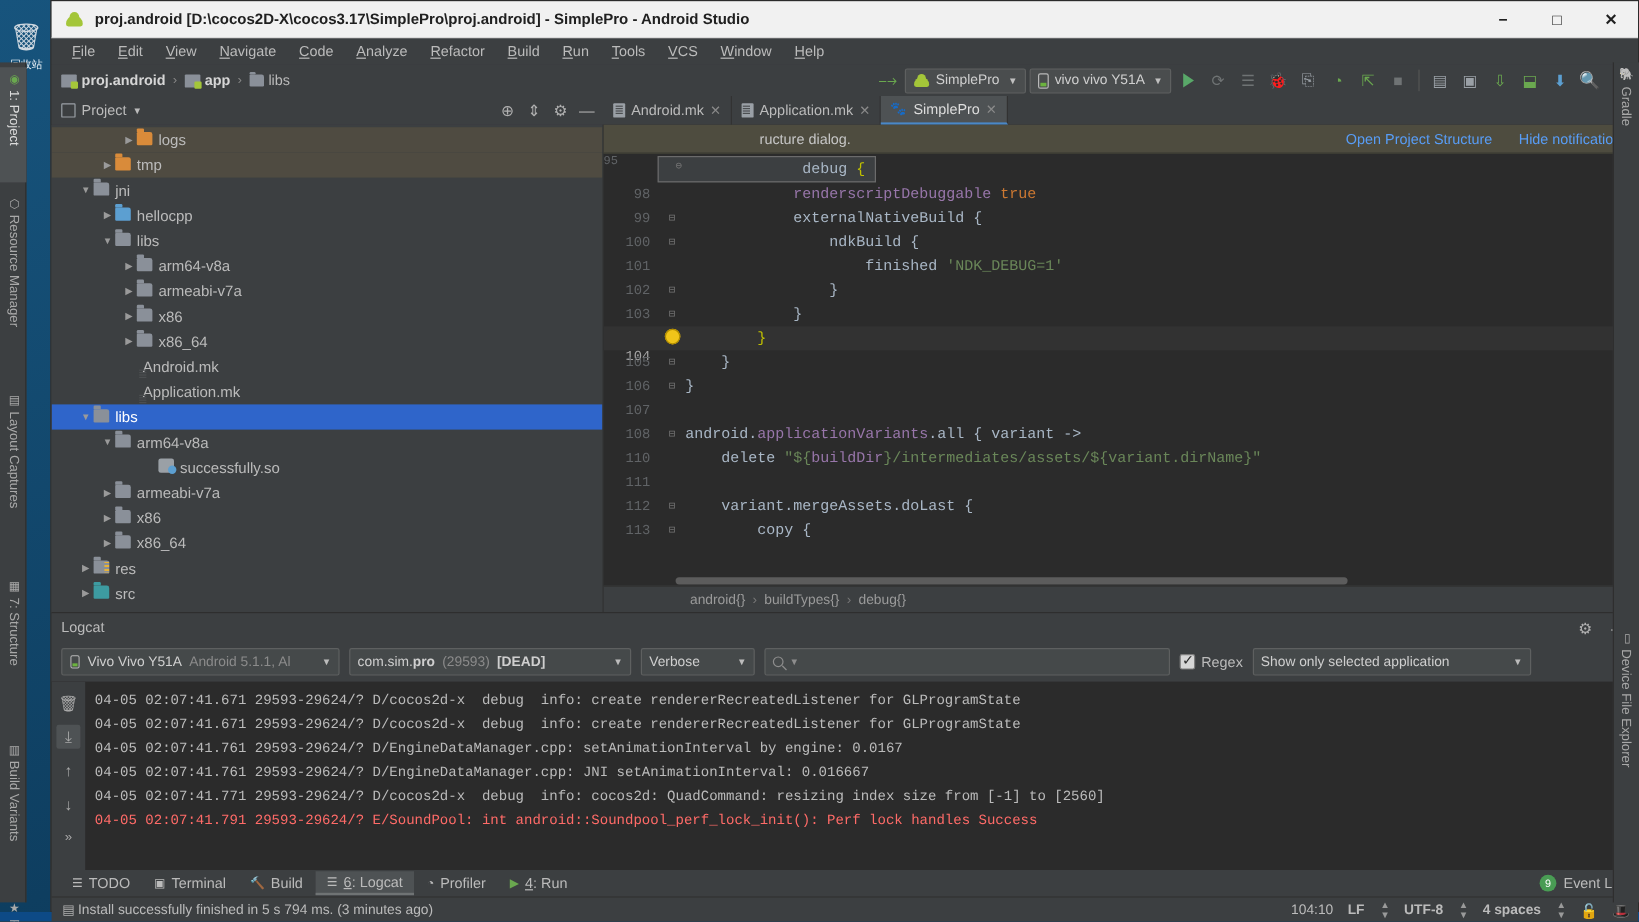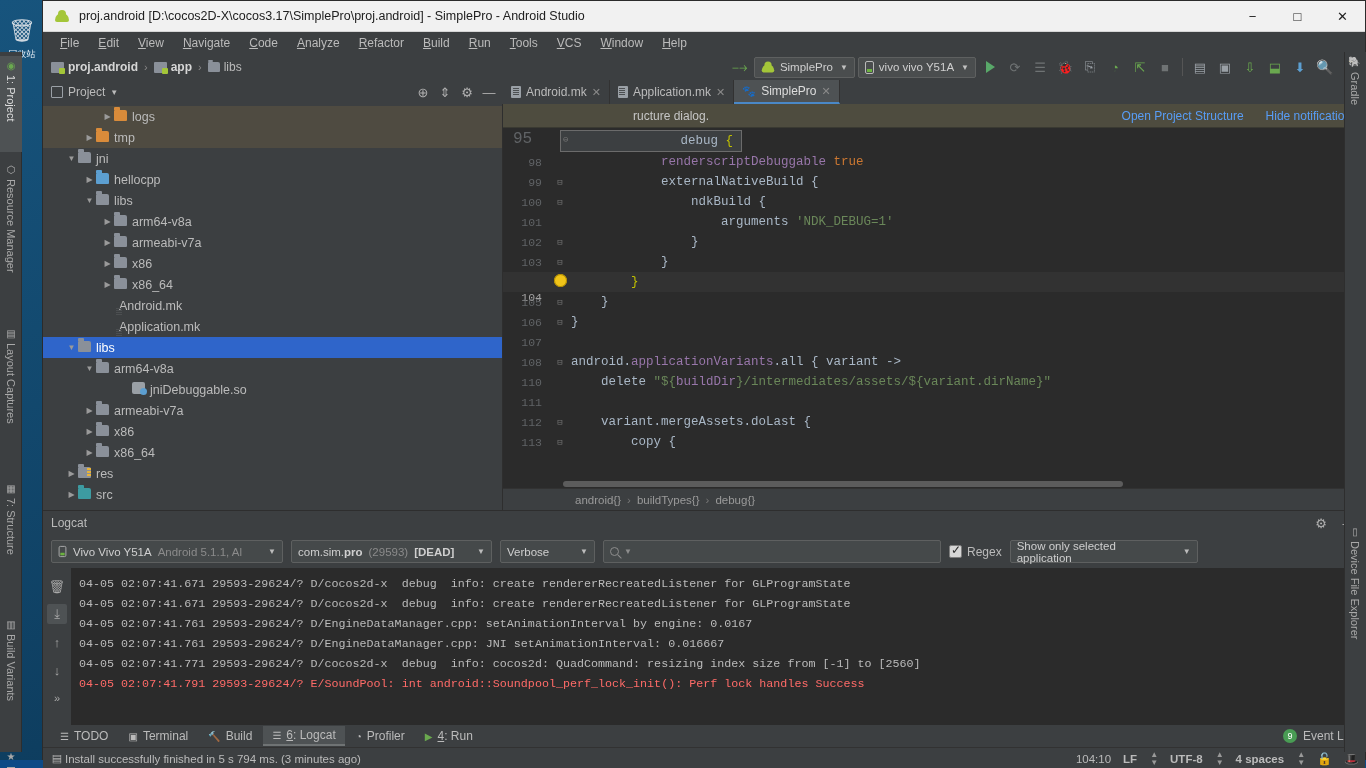--- a/index.html
+++ b/index.html
@@ -20,21 +20,21 @@
   .desk-lbl{ position:absolute; left:2px; top:48px; width:40px; text-align:center;
              font-size:9px; color:#e6eef5; }
   .taskbar{ position:absolute; left:0; bottom:0; width:1366px; height:8px; background:#0d4a86; }
 
   
   .win{ position:absolute; left:42px; top:0; width:1324px; height:760px;
         background:#3c3f41; border:1px solid #2b2b2b; }
 
   
   .titlebar{ height:31px; background:#f1f1f1; display:flex; align-items:center;
-             border-bottom:1px solid #d5d5d5; }
+             border-bottom:1px solid #d5d5d5;font-weight:bold; }
   .tb-ico{ width:26px; display:flex; justify-content:center; align-items:center; margin-left:6px;}
   .andy{ width:14px;height:12px; position:relative; }
   .andy:before{content:""; position:absolute; left:0; top:3px; width:14px; height:9px;
      background:#a4c639; border-radius:7px 7px 2px 2px;}
   .andy:after{content:""; position:absolute; left:3px; top:0px; width:8px; height:5px;
      background:#a4c639; border-radius:5px 5px 0 0;}
   .tb-title{ flex:1; font-size:12.5px; color:#202020; padding-left:4px; white-space:nowrap; }
   .tb-btns{ display:flex; height:31px; }
   .tb-btn{ width:45px; height:31px; display:flex;align-items:center;justify-content:center;
            color:#202020; font-size:13px; }
@@ -123,21 +123,21 @@
   .fold{ width:22px; flex:0 0 22px; text-align:center; color:#747474; font-size:9px;}
   .ctext{ color:#a9b7c6; }
   .kw{ color:#cc7832; } .str{ color:#6a8759; } .fn{ color:#9876aa; }
   .cmt{ color:#808080; }
   .yellowbrace{ color:#c0c000; }
   .bulb{ width:13px;height:13px;border-radius:50%;background:#f0c419; display:inline-block;
          box-shadow:0 0 0 1px #b08c00 inset;}
   .crumbbar{ height:22px; background:#3c3f41; display:flex; align-items:center;
              padding-left:72px; gap:6px; font-size:11.5px; color:#9a9a9a; border-top:1px solid #323232;}
   .crumbbar .sep{ color:#777; }
-  .popup{ position:absolute; left:57px; top:2px; width:182px; height:22px; background:#3c3f41;
+  .popup{ position:absolute; left:45px; top:2px; width:182px; height:22px; background:#3c3f41;
           border:1px solid #6b6b6b; display:flex;align-items:center;justify-content:flex-end;
           padding-right:8px; font-family:"Liberation Mono",monospace; font-size:12.5px;}
   .hscroll{ position:absolute; left:60px; bottom:0; width:1080px; height:8px; }
   .hscroll i{ position:absolute; left:0; top:1px; width:560px; height:6px; background:#5c5c5c; border-radius:3px;}
   .vscroll{ position:absolute; right:2px; top:260px; width:6px; height:90px; background:#5c5c5c; border-radius:3px;}
   .codemark{ position:absolute; right:8px; top:30px; color:#5c9f3f; font-size:13px;}
 
   
   .logcat{ height:215px; background:#3c3f41; display:flex; flex-direction:column;
            border-top:1px solid #2e2e2e;}
@@ -387,21 +387,21 @@
               <span>libs</span>
             </div>
             <div class="row" style="padding-left: 40px;">
               <span class="arrow">▼</span>
               <span class="ficon"><span class="fgray"></span></span>
               <span>arm64-v8a</span>
             </div>
             <div class="row" style="padding-left: 76px;">
               <span class="arrow"></span>
               <span class="ficon"><span class="soico"></span></span>
-              <span>jniDebuggable.so</span>
+              <span>successfully.so</span>
             </div>
             <div class="row" style="padding-left: 40px;">
               <span class="arrow">▶</span>
               <span class="ficon"><span class="fgray"></span></span>
               <span>armeabi-v7a</span>
             </div>
             <div class="row" style="padding-left: 40px;">
               <span class="arrow">▶</span>
               <span class="ficon"><span class="fgray"></span></span>
               <span>x86</span>
@@ -431,28 +431,28 @@
             <a href="#">Open Project Structure</a>
             <a href="#">Hide notification</a>
           </div>
         </div>
 
         <div class="code">
 
           <div class="popup">
             <span class="ctext" style="color:#a9b7c6;">debug&nbsp;<span class="yellowbrace">{</span></span>
           </div>
-          <div style="position:absolute;left:0;top:2px;width:46px;height:20px;text-align:center;padding-right:7px;color:#606366;font-size:16px;">95</div>
+          <div style="position:absolute;left:0;top:2px;width:46px;height:20px;text-align:left;padding-right:7px;color:#606366;font-size:10px;">95</div>
           <div style="position:absolute;left:60px;top:6px;color:#747474;font-size:9px;">⊖</div>
 
           <div id="codelines" style="padding-top:24px;">
               <div class="cline"><span class="gutter">98</span><span class="fold"></span><span class="ctext">            <span class="fn">renderscriptDebuggable</span> <span class="kw">true</span></span></div>
               <div class="cline"><span class="gutter">99</span><span class="fold">⊟</span><span class="ctext">            <span class="ctext">externalNativeBuild {</span></span></div>
               <div class="cline"><span class="gutter">100</span><span class="fold">⊟</span><span class="ctext">                <span class="ctext">ndkBuild {</span></span></div>
-              <div class="cline"><span class="gutter">101</span><span class="fold"></span><span class="ctext">                    <span class="ctext">arguments </span><span class="str">'NDK_DEBUG=1'</span></span></div>
+              <div class="cline"><span class="gutter">101</span><span class="fold"></span><span class="ctext">                    <span class="ctext">finished </span><span class="str">'NDK_DEBUG=1'</span></span></div>
               <div class="cline"><span class="gutter">102</span><span class="fold">⊟</span><span class="ctext">                <span class="ctext">}</span></span></div>
               <div class="cline"><span class="gutter">103</span><span class="fold">⊟</span><span class="ctext">            <span class="ctext">}</span></span></div>
               <div class="cline cur"><span class="gutter curg">104</span><span class="fold"><span class="bulb"></span></span><span class="ctext">        <span class="yellowbrace">}</span></span></div>
               <div class="cline"><span class="gutter">105</span><span class="fold">⊟</span><span class="ctext">    <span class="ctext">}</span></span></div>
               <div class="cline"><span class="gutter">106</span><span class="fold">⊟</span><span class="ctext"><span class="ctext">}</span></span></div>
               <div class="cline"><span class="gutter">107</span><span class="fold"></span><span class="ctext"></span></div>
               <div class="cline"><span class="gutter">108</span><span class="fold">⊟</span><span class="ctext"><span class="ctext">android.</span><span class="fn">applicationVariants</span><span class="ctext">.all { variant -&gt;</span></span></div>
               <div class="cline"><span class="gutter">110</span><span class="fold"></span><span class="ctext">    <span class="ctext">delete </span><span class="str">"${</span><span class="fn">buildDir</span><span class="str">}/intermediates/assets/${variant.dirName}"</span></span></div>
               <div class="cline"><span class="gutter">111</span><span class="fold"></span><span class="ctext"></span></div>
               <div class="cline"><span class="gutter">112</span><span class="fold">⊟</span><span class="ctext">    <span class="ctext">variant.mergeAssets.doLast {</span></span></div>
@@ -485,40 +485,40 @@
         </div>
       </div>
 
       <div class="lc-tools">
         <div class="lcsel" style="width:232px;">
           <span class="phone-ico" style="transform:scale(.85)"></span>
           <span>Vivo Vivo Y51A</span>
           <span style="color:#8b8b8b;">Android 5.1.1, Al</span>
           <span class="car">▼</span>
         </div>
-        <div class="lcsel" style="width:201px;align-items:center;">
+        <div class="lcsel" style="width:235px;align-items:center;">
           <span><span>com.sim.</span><b>pro</b></span>
           <span style="color:#8b8b8b;">(29593)</span>
           <b>[DEAD]</b>
           <span class="car">▼</span>
         </div>
         <div class="lcsel" style="width:95px;">
           <span>Verbose</span>
           <span class="car">▼</span>
         </div>
         <div class="search" style="max-width:338px;">
           <span class="mag"></span>
           <span style="font-size:8px;color:#8d8d8d;">▼</span>
           <input style="flex: 1 1 0%; background: transparent; border: 0px; outline: none; color: rgb(207, 207, 207); font-size: 11.5px;" placeholder="">
         </div>
         <div class="chk">
           <span class="chkbox"></span>
           <span>Regex</span>
         </div>
-        <div class="lcsel" style="width:188px;">
+        <div class="lcsel" style="width:232px;">
           <span>Show only selected application</span>
           <span class="car">▼</span>
         </div>
       </div>
 
       <div class="lc-body">
         <div class="lc-side">
           <div class="lcbtn">🗑</div>
           <div class="lcbtn on">⤓</div>
           <div class="lcbtn">↑</div>

